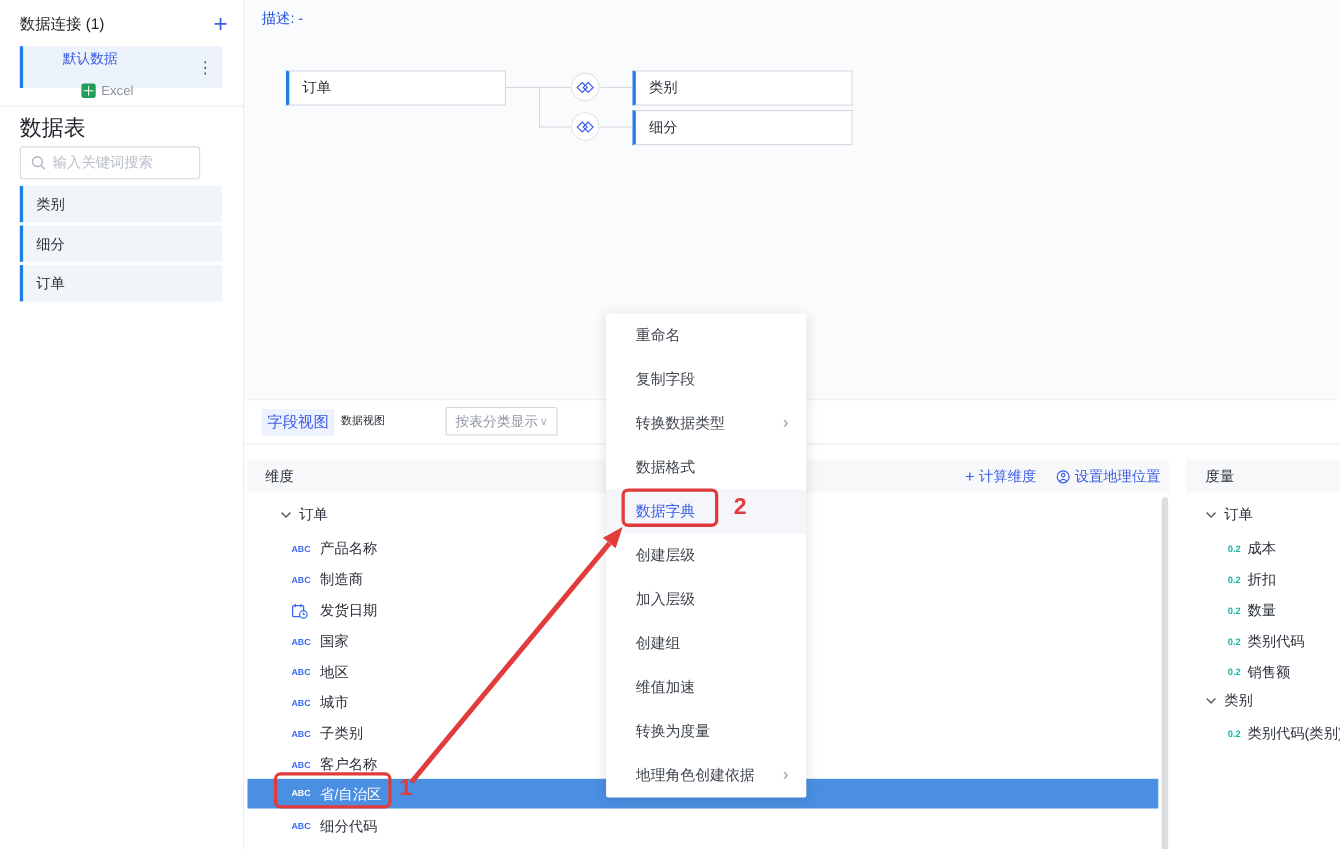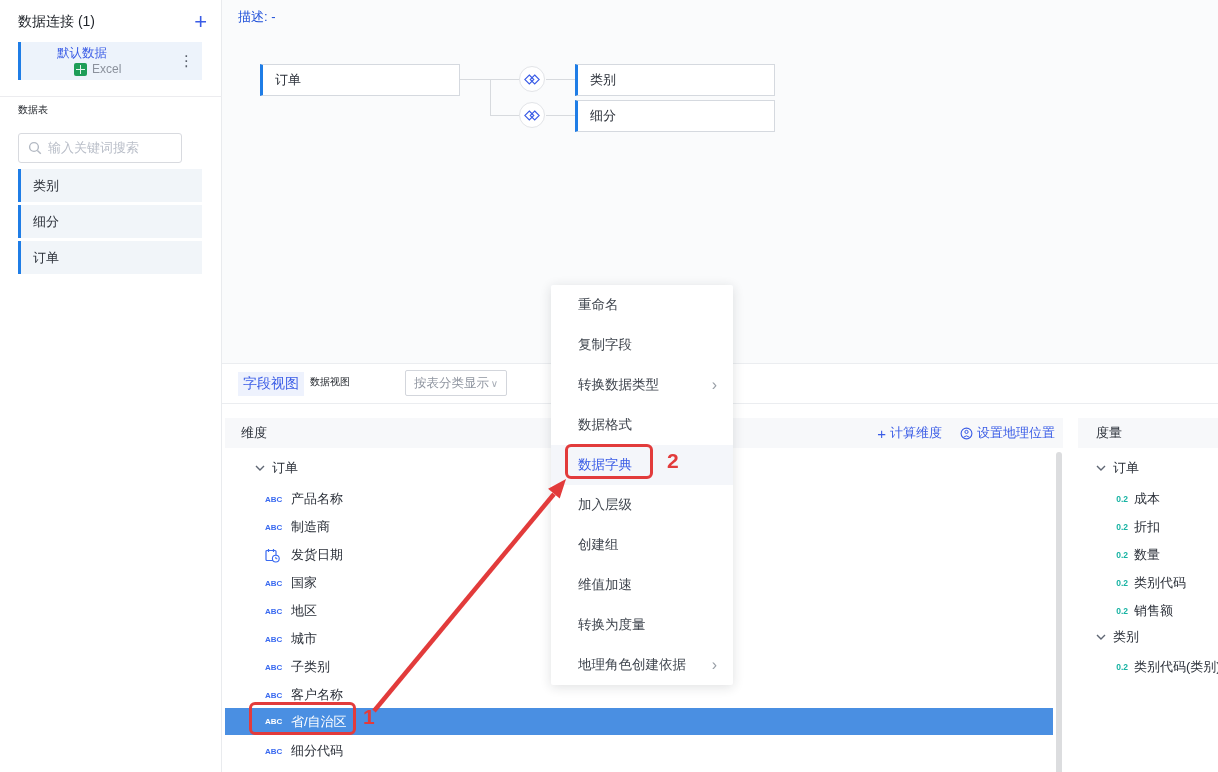--- a/index.html
+++ b/index.html
@@ -10,28 +10,28 @@
   
   #sidebar { position:absolute; left:0; top:0; width:222px; height:772px;
              background:#fff; border-right:1px solid #e9ebee; }
   .conn-header { position:absolute; left:18px; right:14px; top:10px; height:24px;
                  display:flex; justify-content:space-between; align-items:center; }
   .conn-title { font-size:14px; color:#1f2329; }
   .plus-btn { color:#3a5ce6; font-size:22px; font-weight:300; line-height:20px; cursor:pointer; }
   .conn-item { position:absolute; left:18px; top:42px; width:184px; height:38px;
                background:#edf3fb; border-left:3px solid #1f7de6; padding:3px 8px 0 9px; }
   .conn-name { font-size:12.5px; color:#3a5ce6; line-height:16px;margin-left:27px; }
-  .conn-type { display:flex; align-items:center; gap:5px; margin-top:1px;padding-left:44px; }
+  .conn-type { display:flex; align-items:center; gap:5px; margin-top:14px;padding-left:44px; }
   .excel-ico { width:13px; height:13px; background:#1f9e58; border-radius:2px; position:relative; }
   .excel-ico:before { content:""; position:absolute; left:2px; right:2px; top:6px; height:1px; background:#e8f5ee; }
   .excel-ico:after  { content:""; position:absolute; top:2px; bottom:2px; left:6px; width:1px; background:#e8f5ee; }
   .conn-type-label { font-size:12px; color:#8b919c; }
   .kebab { position:absolute; right:8px; top:10px; font-size:15px; color:#595f6b; cursor:pointer; }
   .side-divider { position:absolute; left:0; top:96px; width:222px; height:1px; background:#ececef; }
-  .tables-title { position:absolute; left:18px; top:103px; font-size:10px; color:#1f2329; }
+  .tables-title { position:absolute; left:18px; top:103px; font-size:20px; color:#1f2329; }
   .search-box { position:absolute; left:18px; top:133px; width:164px; height:30px;
                 border:1px solid #d8dadf; border-radius:3px; display:flex; align-items:center;
                 gap:6px; padding:0 9px; background:#fff; }
   .search-ph { font-size:13px; color:#b9bec8; }
   #table-list { position:absolute; left:18px; top:169px; width:184px; }
   .side-table { height:33px; margin-bottom:3px; background:#f1f5f9; border-left:3px solid #1f7de6;
                 line-height:33px; padding-left:12px; font-size:13px; color:#2a2f38; cursor:pointer; }
 
   
   #top-area { position:absolute; left:222px; top:0; width:996px; height:364px;
@@ -286,20 +286,21 @@
     </div>
   <div id="dim-scrollbar"></div>
 </div>
 
 <div id="context-menu">
     <div class="menu-item"><span>重命名</span></div>
     <div class="menu-item"><span>复制字段</span></div>
     <div class="menu-item"><span>转换数据类型</span><span class="sub">›</span></div>
     <div class="menu-item"><span>数据格式</span></div>
     <div class="menu-item hl"><span>数据字典</span></div>
+    <div class="menu-item"><span>创建层级</span></div>
     <div class="menu-item"><span>加入层级</span></div>
     <div class="menu-item"><span>创建组</span></div>
     <div class="menu-item"><span>维值加速</span></div>
     <div class="menu-item"><span>转换为度量</span></div>
     <div class="menu-item"><span>地理角色创建依据</span><span class="sub">›</span></div>
   </div>
 
 <svg id="anno-arrow">
   <line x1="374" y1="711" x2="554" y2="494" stroke="#e23b3b" stroke-width="4.5"></line>
   <polygon points="566,479 559.7,498.4 548.1,488.8" fill="#e23b3b"></polygon>

